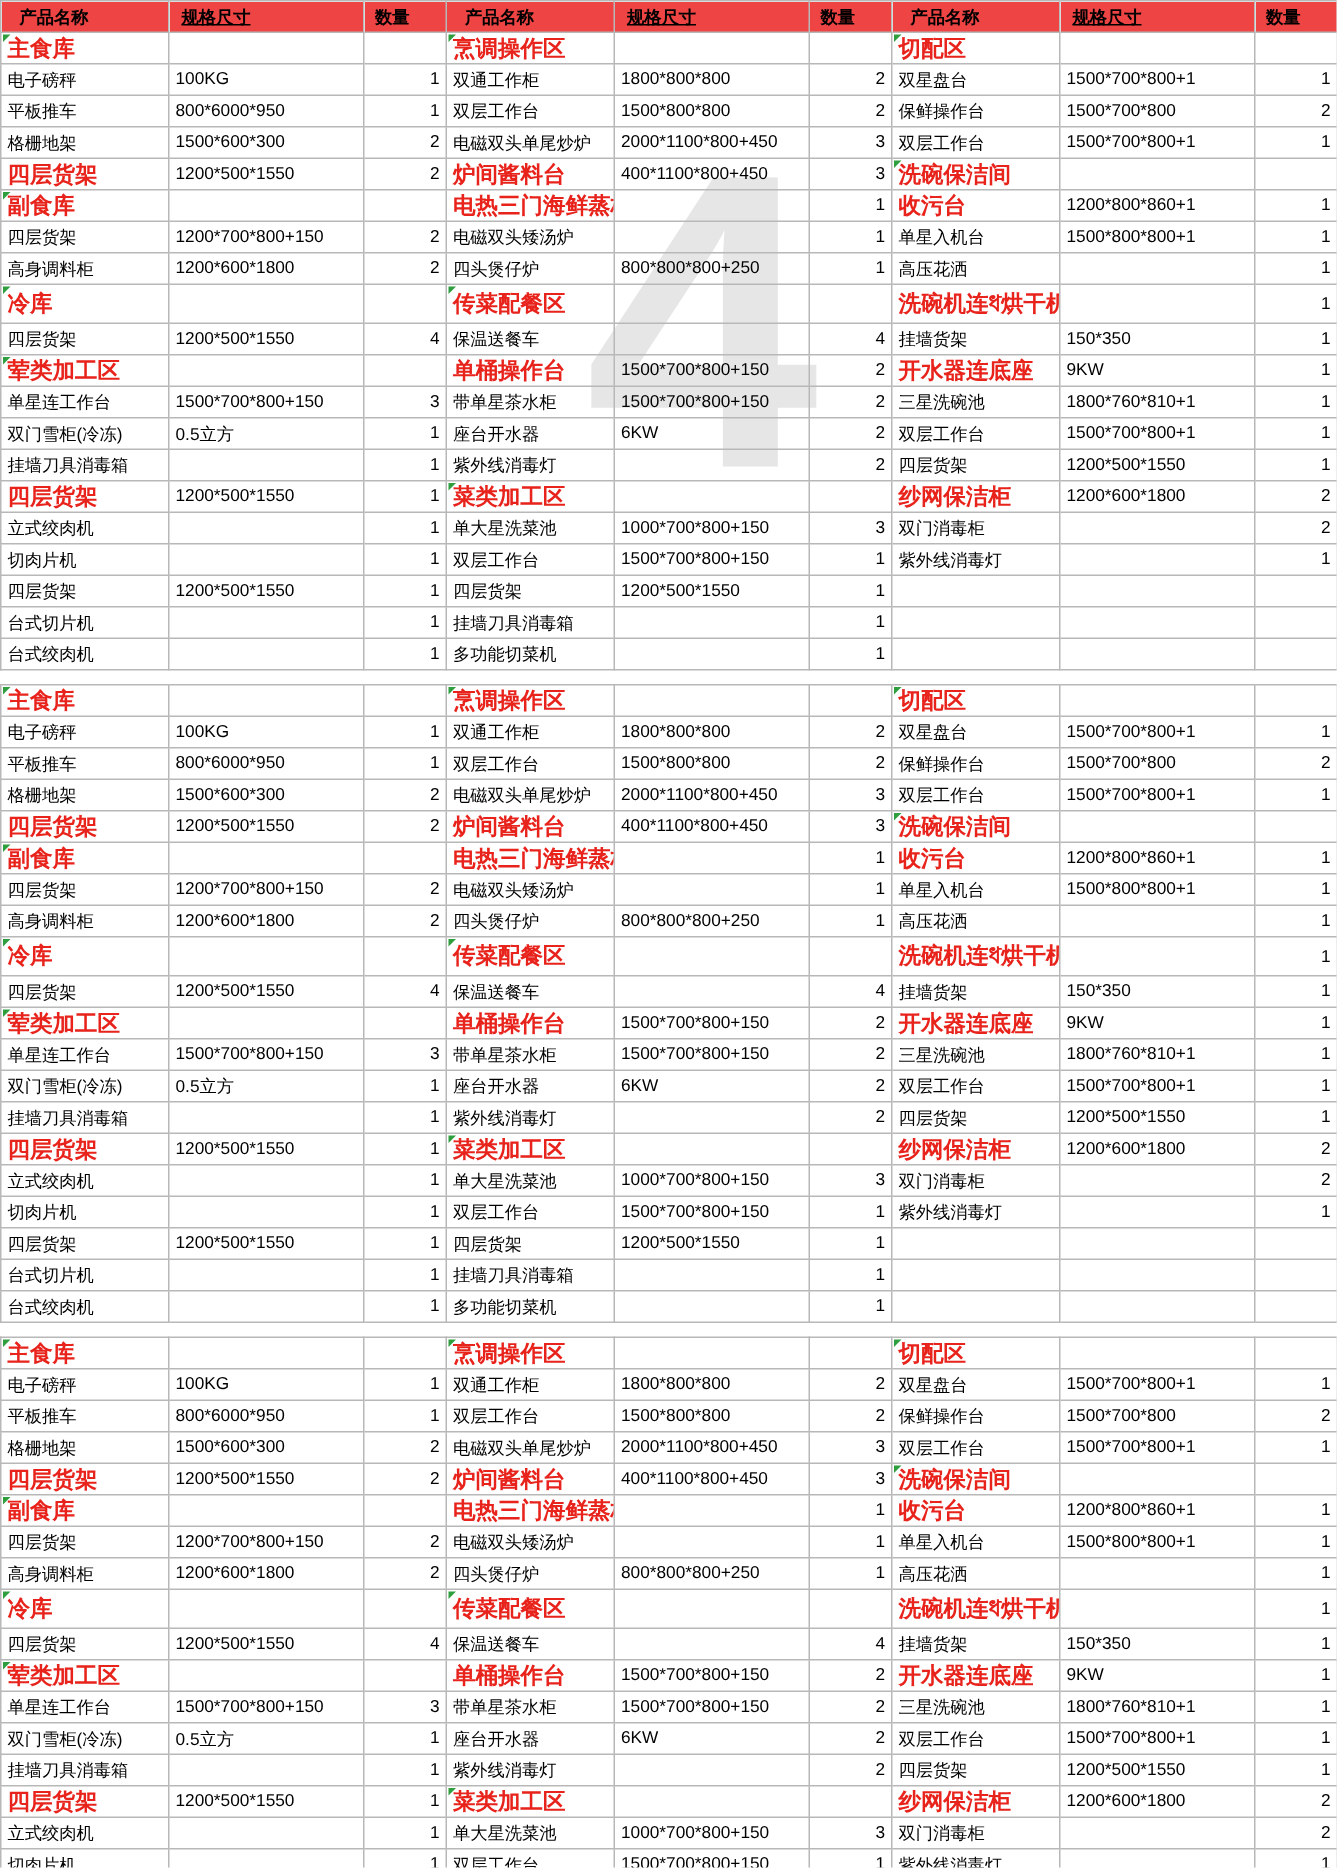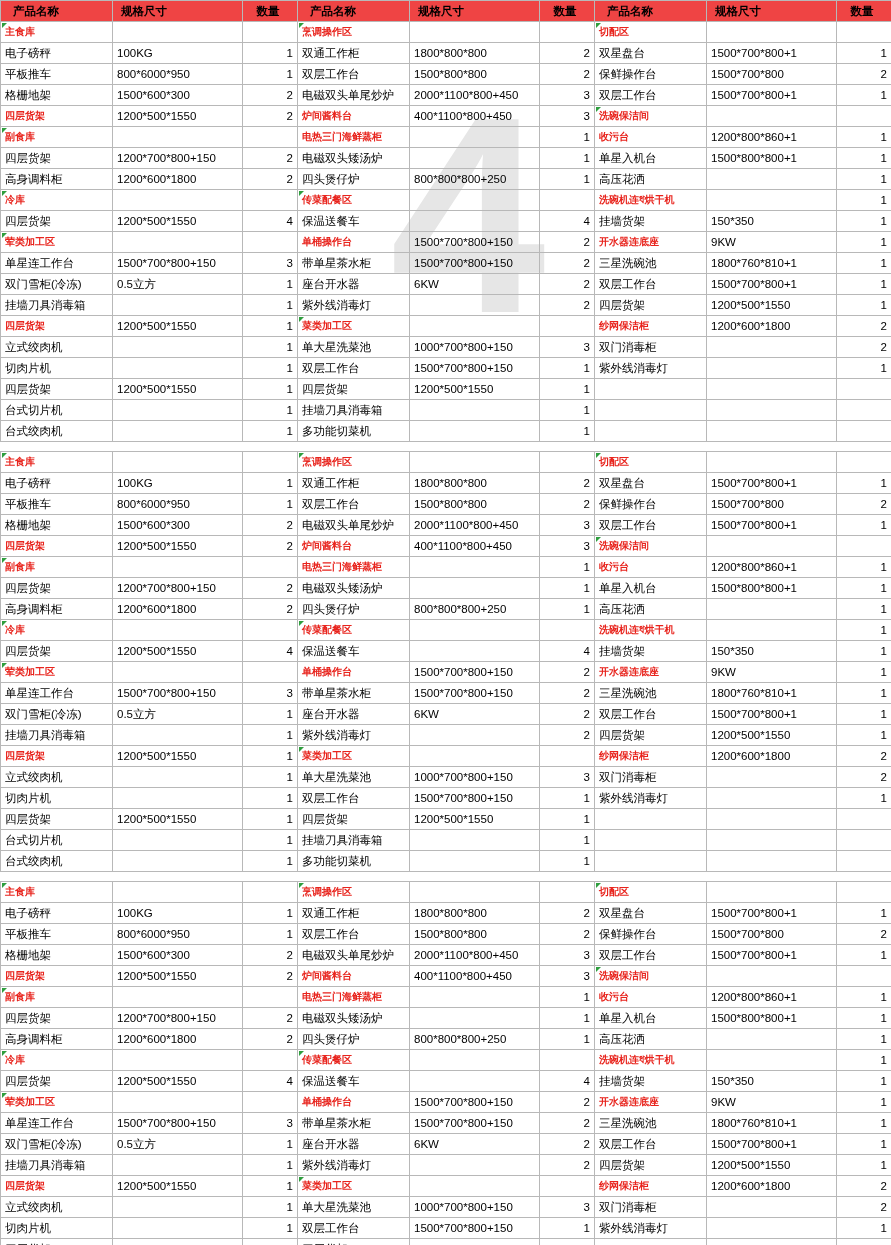--- a/index.html
+++ b/index.html
@@ -59,36 +59,36 @@
     font-weight: bold;
     text-align: center;
     height: 26px;
     border-top: none;
     border-left: none;
     border-right: none;
     border-bottom: 1px solid #a0a0a0;
     background: #ef4444;
   }
   th.hdr.name { text-align: left; padding-left: 12px; }
-  th.hdr.spec { text-align: left; padding-left: 8px; }
-  th.hdr.qty  { text-align: center; padding-right: 8px; }
+  th.hdr.spec { text-align: left; padding-left: 8px; text-decoration: underline; }
+  th.hdr.qty  { text-align: right; padding-right: 24px; }
 
   
   col.c-name { width: 112px; }
   col.c-spec { width: 130px; }
   col.c-qty  { width: 55px; }
 
   td.name { text-align: left; }
   td.spec { text-align: left; }
   td.qty  { text-align: right; padding-right: 12px; }
 
   tr.section td.name {
     color: #e8231c;
     font-weight: bold;
-    font-size: 10px;
+    font-size: 15px;
   }
   td.section-cell {
     position: relative;
   }
   .marker {
     position: absolute;
     left: 1px;
     top: 1px;
     width: 0;
     height: 0;

